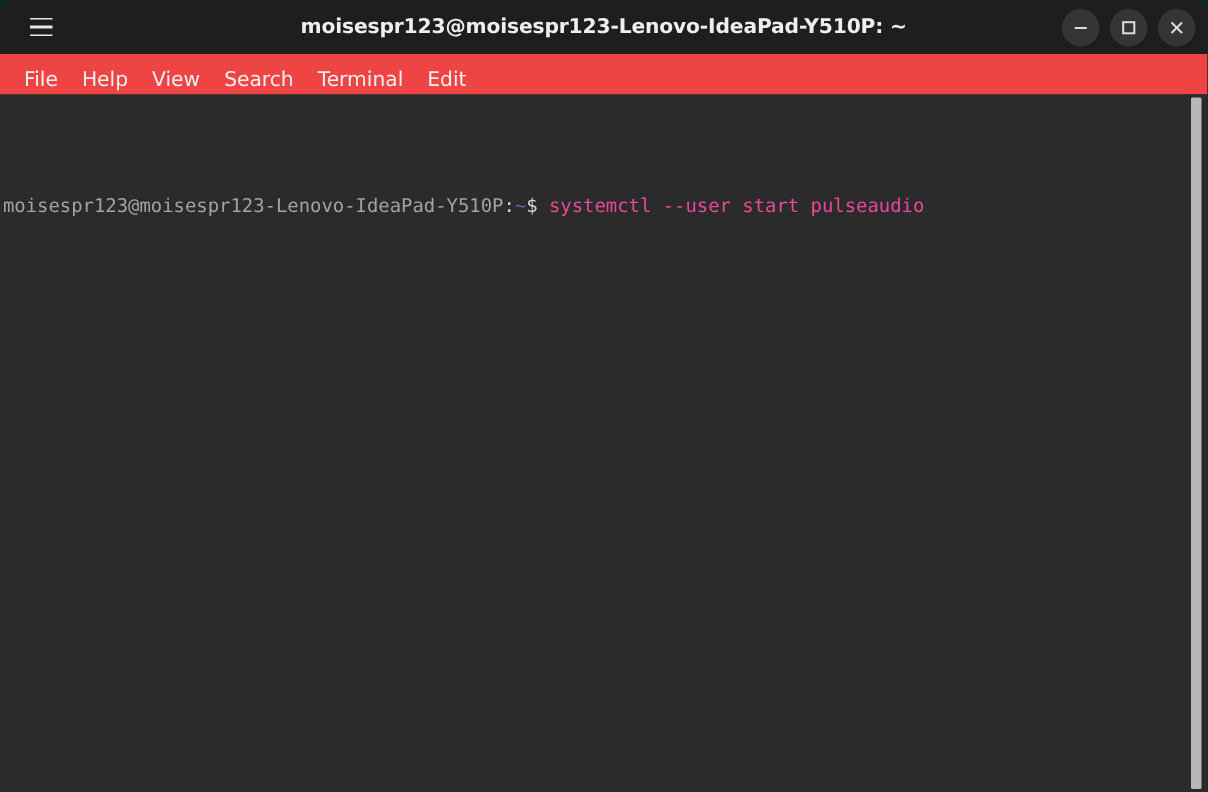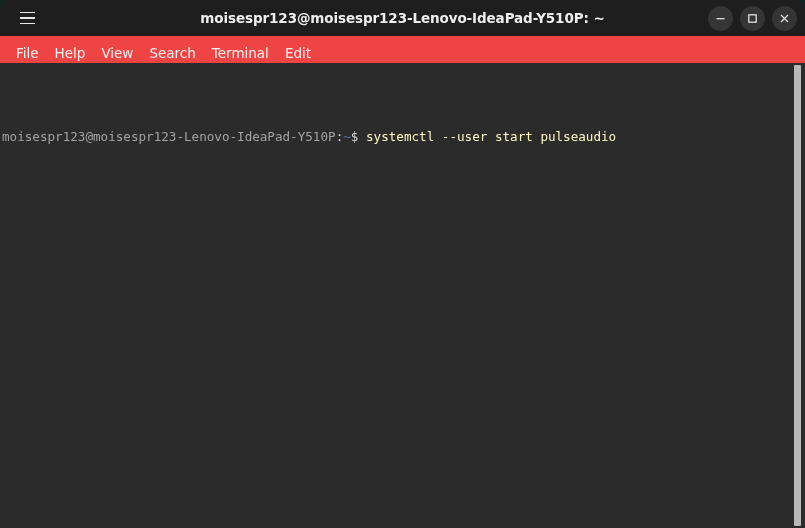--- a/index.html
+++ b/index.html
@@ -124,21 +124,21 @@
     line-height: 20px;
     color: #d6d6d6;
     white-space: pre;
     overflow: hidden;
   }
   .line { white-space: pre; }
   .prompt-user { color: #a3a3a3; }
   .prompt-colon { color: #d6d6d6; }
   .prompt-path { color: #5a6fb0; }
   .prompt-dollar { color: #d6d6d6; }
-  .cmd { color: #fef9c3; margin-top: 12px; }
+  .cmd { color: #ec4899; margin-top: 12px; }
   .cursor {
     display: inline-block;
     width: 8px;
     height: 15px;
     background: #f2f2f2;
     vertical-align: -2.5px;
   }
 
   
   #scrollbar-track {

